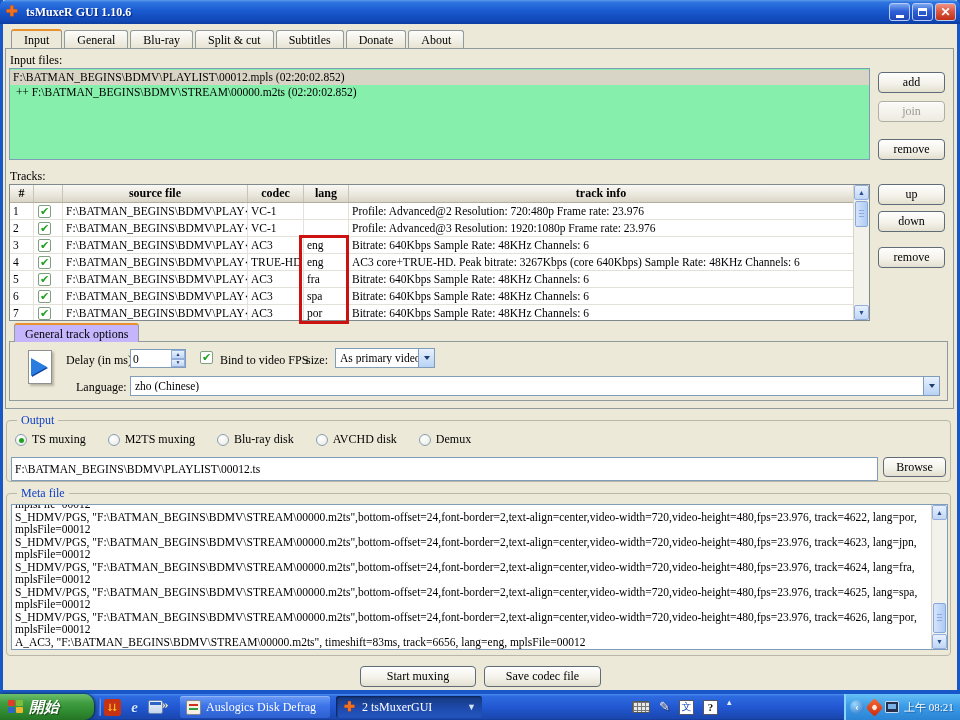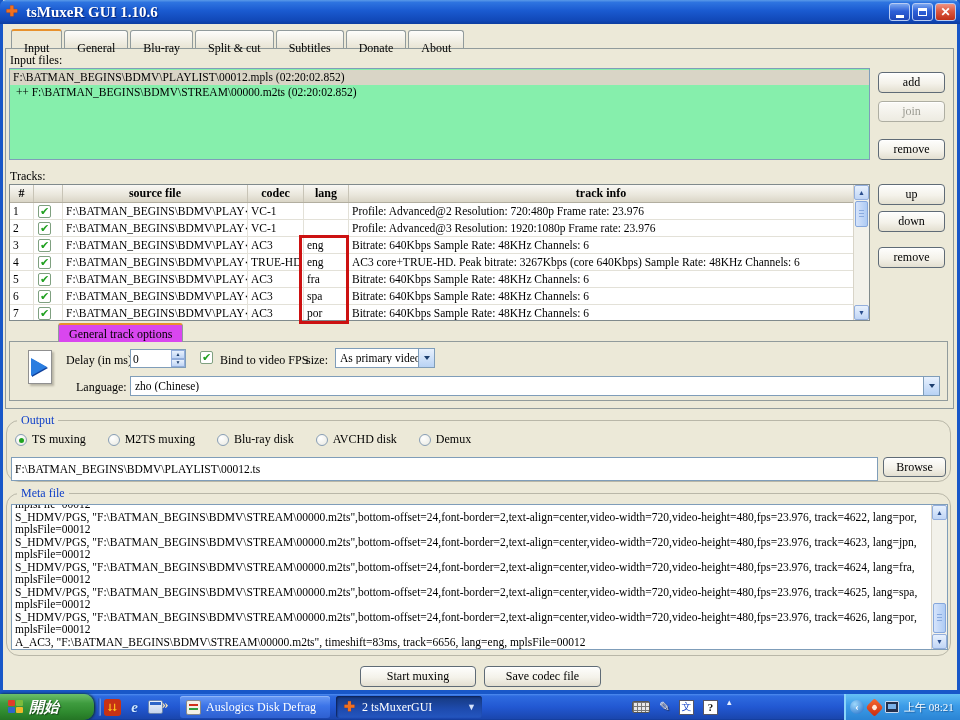--- a/index.html
+++ b/index.html
@@ -7,33 +7,33 @@
   *{box-sizing:border-box;}
 
   
   .window{position:absolute;left:0;top:0;right:0;bottom:26px;background:#ECE9D8;
     border-left:3px solid #1857C8;border-right:3px solid #1857C8;border-bottom:4px solid #1857C8;}
   .titlebar{position:absolute;left:-3px;right:-3px;top:0;height:24px;
     background:linear-gradient(180deg,#5A9AE8 0%,#2E74E0 10%,#1A5AD0 45%,#1148B8 85%,#0C3CA0 100%);
     border-radius:6px 6px 0 0;display:flex;align-items:center;padding:0 4px;color:#fff;}
   .title-icon{width:16px;height:16px;margin:0 4px 0 2px;color:#F07020;font-size:14px;line-height:16px;
     text-shadow:0 0 1px #A03000;font-weight:bold;}
-  .title-text{font-weight:bold;font-size:15px;text-shadow:1px 1px 1px #00247E;flex:1;}
+  .title-text{font-weight:bold;font-size:12px;text-shadow:1px 1px 1px #00247E;flex:1;}
   .winbtn{width:21px;height:18px;margin-left:2px;border-radius:3px;border:1px solid #B8CCF4;
     display:flex;align-items:center;justify-content:center;color:#fff;font-size:11px;line-height:1;
     background:linear-gradient(180deg,#7DA8F0,#2E60D8 45%,#1E46B8);}
   .winbtn.close{background:linear-gradient(180deg,#F09484,#DC5840 45%,#C03018);font-weight:bold;font-size:12px;}
   .glyph-min{display:block;width:8px;height:3px;background:#fff;margin-top:8px;}
   .glyph-restore{display:block;width:9px;height:8px;border:1px solid #fff;border-top:3px solid #fff;}
 
   .client{position:absolute;left:0;right:0;top:24px;bottom:0;background:#ECE9D8;}
 
   
   .tabbar{position:absolute;left:8px;top:6px;height:19px;display:flex;gap:2px;z-index:3;}
-  .tab{padding:10px 12px 0 12px;font-size:12px;border:1px solid #919B9C;border-bottom:none;
+  .tab{padding:2px 12px 0 12px;font-size:12px;border:1px solid #919B9C;border-bottom:none;
     border-radius:3px 3px 0 0;background:linear-gradient(180deg,#FDFDFB,#E8E4D4);height:18px;}
   .tab.active{background:#ECE9D8;border-top:2px solid #E8912C;height:19px;margin-top:-1px;position:relative;z-index:4;}
   .tabpanel{position:absolute;left:2px;right:3px;top:24px;height:361px;border:1px solid #919B9C;background:#ECE9D8;z-index:2;}
 
   .lbl{position:absolute;font-size:12px;color:#000;}
 
   
   .listbox{position:absolute;left:6px;top:44px;width:861px;height:92px;background:#86efac;
     border:1px solid #7F9DB9;z-index:3;font-size:11.5px;padding-top:1px;overflow:hidden;}
   .filerow{height:15px;line-height:15px;padding-left:3px;white-space:pre;}
@@ -68,21 +68,21 @@
     display:flex;align-items:center;justify-content:center;}
   .sbtn.up{top:0;}.sbtn.down{bottom:0;}
   .sthumb{position:absolute;left:1px;width:13px;border:1px solid #86A7DC;border-radius:2px;
     background:linear-gradient(90deg,#D6E4FB,#AECBF4);}
   .sthumb::after{content:"";position:absolute;left:3px;right:3px;top:45%;height:1px;
     box-shadow:0 -3px 0 #89AADF,0 0 0 #89AADF,0 3px 0 #89AADF;background:#89AADF;}
 
   
   .subtab{position:absolute;left:11px;top:299px;height:19px;padding:2px 10px 0 10px;font-size:12px;
     border:1px solid #919B9C;border-bottom:none;border-top:2px solid #E8912C;border-radius:3px 3px 0 0;
-    background:#d946ef;z-index:5;margin-left:44px;}
+    background:#c4b5fd;z-index:5;}
   .subpanel{position:absolute;left:6px;top:317px;width:939px;height:60px;border:1px solid #919B9C;
     background:#ECE9D8;z-index:4;}
   .trackicon{position:absolute;left:16px;top:8px;width:30px;height:40px;}
   .trackicon .doc{position:absolute;left:2px;top:0;width:24px;height:34px;background:#fff;
     border:1px solid #909090;box-shadow:2px 2px 2px #B8B4A4;}
   .trackicon .play{position:absolute;left:5px;top:8px;width:0;height:0;
     border-left:16px solid #2A7DE0;border-top:9px solid transparent;border-bottom:9px solid transparent;
     filter:drop-shadow(1px 1px 0 #11409A);}
   .opt-lbl{position:absolute;font-size:12px;}
   .spin{position:absolute;left:120px;top:7px;width:56px;height:19px;border:1px solid #7F9DB9;background:#fff;
@@ -98,21 +98,21 @@
     background:linear-gradient(180deg,#E8F1FD,#B8D2F4);display:flex;align-items:center;justify-content:center;}
   .combo .carrow::after{content:"";border-top:4px solid #1C3E6E;border-left:3px solid transparent;
     border-right:3px solid transparent;}
   .rb{width:12px;height:12px;border:1px solid #889EB5;border-radius:50%;
     background:radial-gradient(circle at 35% 30%,#fff,#E8E8E0);display:inline-block;position:relative;}
   .radio.sel .rb::after{content:"";position:absolute;left:3px;top:3px;width:5px;height:5px;border-radius:50%;
     background:#1FA31F;}
   .radio{display:inline-flex;align-items:center;gap:5px;font-size:12px;}
 
   
-  .group{position:absolute;left:3px;width:945px;border:1px solid #B9B7A8;border-radius:13px;}
+  .group{position:absolute;left:3px;width:945px;border:1px solid #B9B7A8;border-radius:4px;}
   .group .gtitle{position:absolute;left:10px;top:-8px;background:#ECE9D8;padding:0 4px;color:#1141C8;font-size:12px;}
   .pathfield{position:absolute;left:4px;top:36px;width:867px;height:24px;border:1px solid #7F9DB9;
     background:#fff;font:11.5px "Liberation Serif",serif;padding:2px 3px;}
   .metabox{position:absolute;left:4px;top:10px;width:937px;height:146px;border:1px solid #7F9DB9;background:#fff;
     overflow:hidden;}
   .metatext{position:absolute;left:3px;right:17px;top:-7px;font-size:11.5px;line-height:12.5px;white-space:pre;
     overflow:hidden;height:160px;}
 
   
   .taskbar{position:absolute;left:0;right:0;bottom:0;height:26px;

